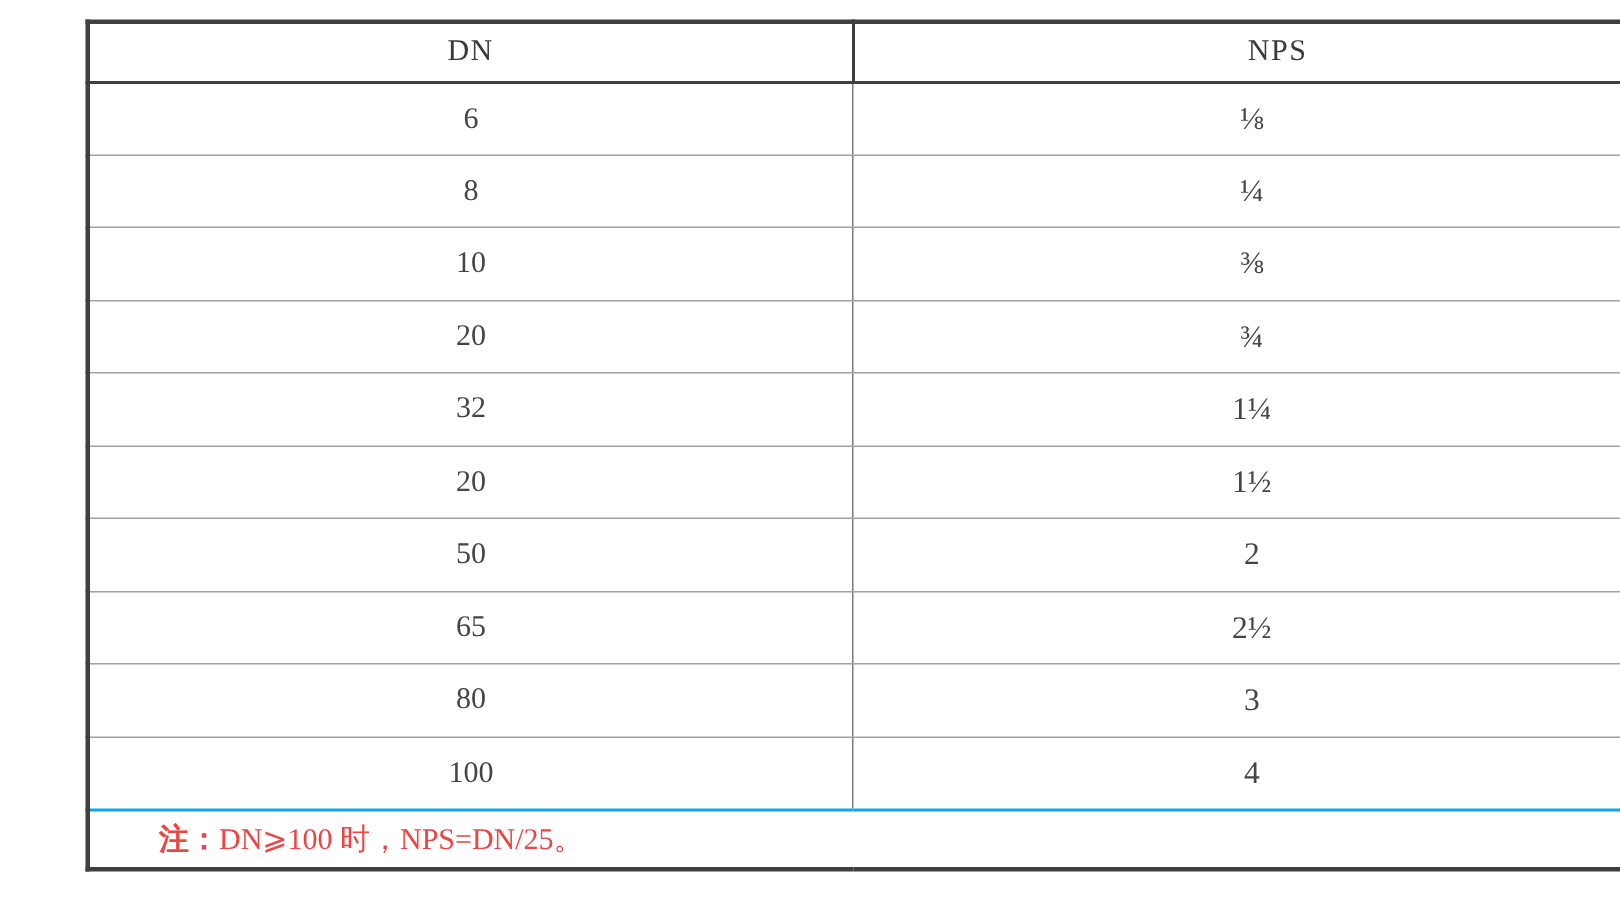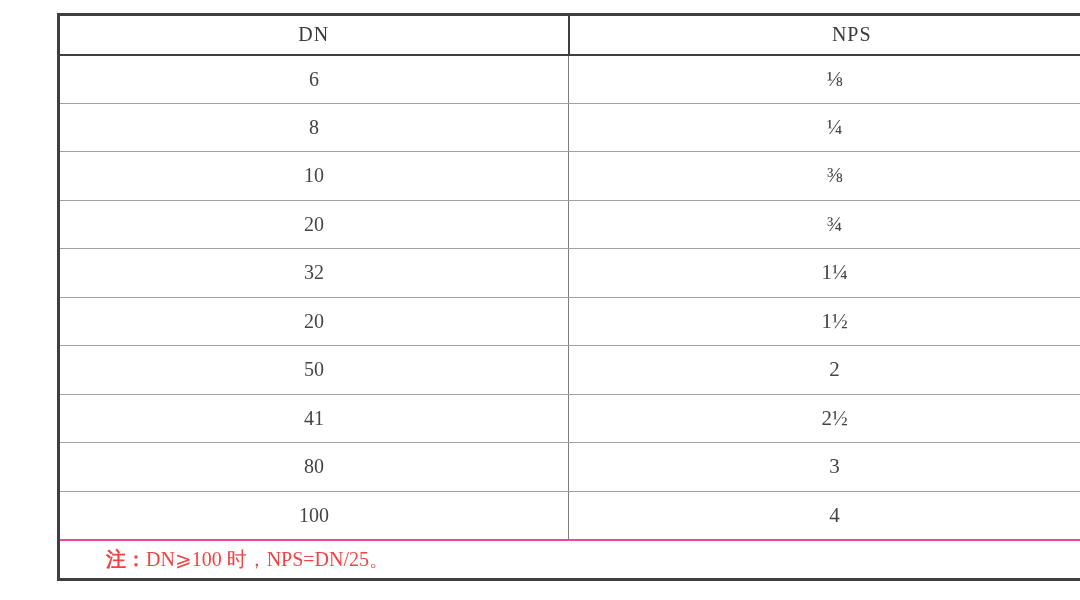--- a/index.html
+++ b/index.html
@@ -44,21 +44,21 @@
   tbody td {
     height: 40.8px;
     font-size: 20px;
     text-align: center;
     vertical-align: middle;
     border-bottom: 1px solid #a2a2a2;
     border-right: 1px solid #7d7d7d;
     color: #454545;
   }
   tbody td:last-child { border-right: none; }
-  tbody tr:last-child td { border-bottom: 2px solid #ec4899; }
+  tbody tr:last-child td { border-bottom: 2px solid #0ea5e9; }
   tfoot td {
     height: 40px;
     font-size: 20px;
     text-align: left;
     vertical-align: middle;
     padding-left: 46px;
     color: #ef4444;
   }
   .note-label { font-weight: bold; }
   .frac { font-size: 21px; }
@@ -110,21 +110,21 @@
       <td>20</td>
       <td class="frac">1½</td>
     </tr>
 
     <tr>
       <td>50</td>
       <td class="frac">2</td>
     </tr>
 
     <tr>
-      <td>41</td>
+      <td>65</td>
       <td class="frac">2½</td>
     </tr>
 
     <tr>
       <td>80</td>
       <td class="frac">3</td>
     </tr>
 
     <tr>
       <td>100</td>

